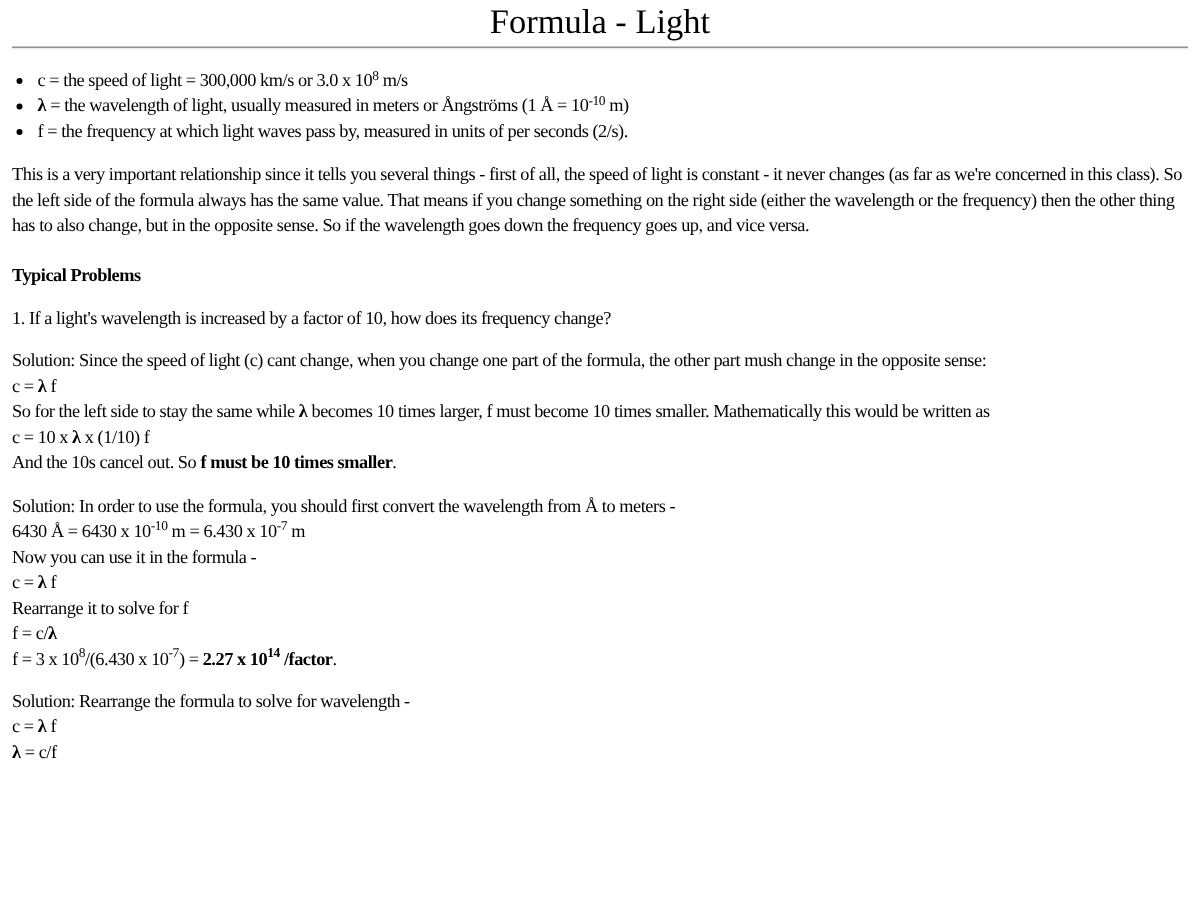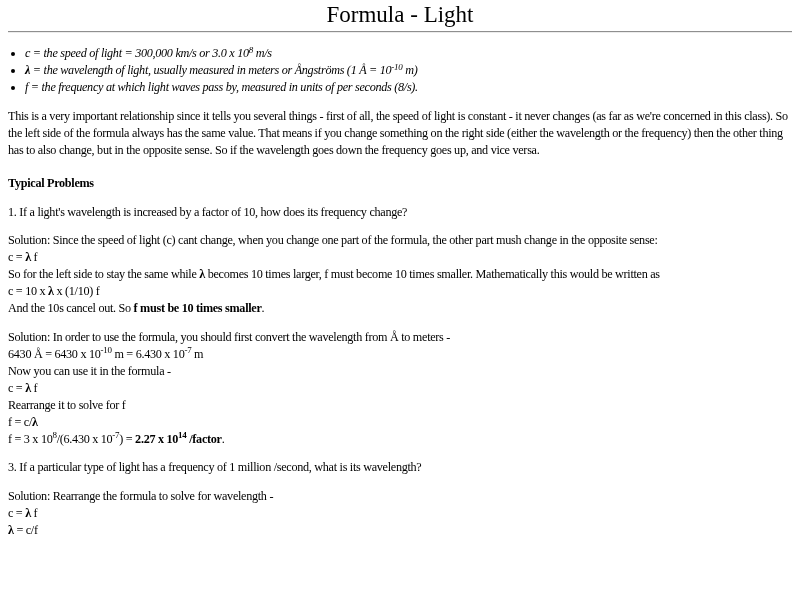--- a/index.html
+++ b/index.html
@@ -28,21 +28,20 @@
     border-top: 1px solid #8f8f8f;
     border-bottom: 1px solid #ececec;
     height: 0;
     margin: 0 0 2px 0;
   }
   p { margin: 11.5px 0; }
   p.section-heading { font-weight: bold; margin-top: 16px; }
   ul.defs {
     margin: 12px 0;
     padding-left: 17px;
-    font-style: italic;
   }
   ul.defs li { margin: 0; padding: 0; }
   sup {
     font-size: 9px;
     line-height: 0;
     vertical-align: baseline;
     position: relative;
     top: -4.5px;
   }
   b { font-weight: bold; }
@@ -53,31 +52,30 @@
 <div class="page">
 
   <h1 class="page-title">Formula - Light</h1>
 
   <hr class="title-divider">
 
 
   <ul class="defs">
     <li>c = the speed of light = 300,000 km/s or 3.0 x 10<sup>8</sup> m/s</li>
     <li><b>λ</b> = the wavelength of light, usually measured in meters or Ångströms (1 Å = 10<sup>-10</sup> m)</li>
-    <li>f = the frequency at which light waves pass by, measured in units of per seconds (8/s).</li>
+    <li>f = the frequency at which light waves pass by, measured in units of per seconds (2/s).</li>
   </ul>
 
   <p>This is a very important relationship since it tells you several things - first of all, the speed of light is constant - it never changes (as far as we're concerned in this class). So the left side of the formula always has the same value. That means if you change something on the right side (either the wavelength or the frequency) then the other thing has to also change, but in the opposite sense. So if the wavelength goes down the frequency goes up, and vice versa.</p>
 
   <p class="section-heading">Typical Problems</p>
 
   <p>1. If a light's wavelength is increased by a factor of 10, how does its frequency change?</p>
 
   <p>Solution: Since the speed of light (c) cant change, when you change one part of the formula, the other part mush change in the opposite sense:<br>c = <b>λ</b> f<br>So for the left side to stay the same while <b>λ</b> becomes 10 times larger, f must become 10 times smaller. Mathematically this would be written as<br>c = 10 x <b>λ</b> x (1/10) f<br>And the 10s cancel out. So <b>f must be 10 times smaller</b>.</p>
 
 
   <p>Solution: In order to use the formula, you should first convert the wavelength from Å to meters -<br>6430 Å = 6430 x 10<sup>-10</sup> m = 6.430 x 10<sup>-7</sup> m<br>Now you can use it in the formula -<br>c = <b>λ</b> f<br>Rearrange it to solve for f<br>f = c/<b>λ</b><br>f = 3 x 10<sup>8</sup>/(6.430 x 10<sup>-7</sup>) = <b>2.27 x 10</b><b><sup>14</sup></b><b> /factor</b>.</p>
 
-  <p>3. If a particular type of light has a frequency of 1 million /second, what is its wavelength?</p>
 
   <p>Solution: Rearrange the formula to solve for wavelength -<br>c = <b>λ</b> f<br><b>λ</b> = c/f</p>
 
 </div>
 
 </body></html>

